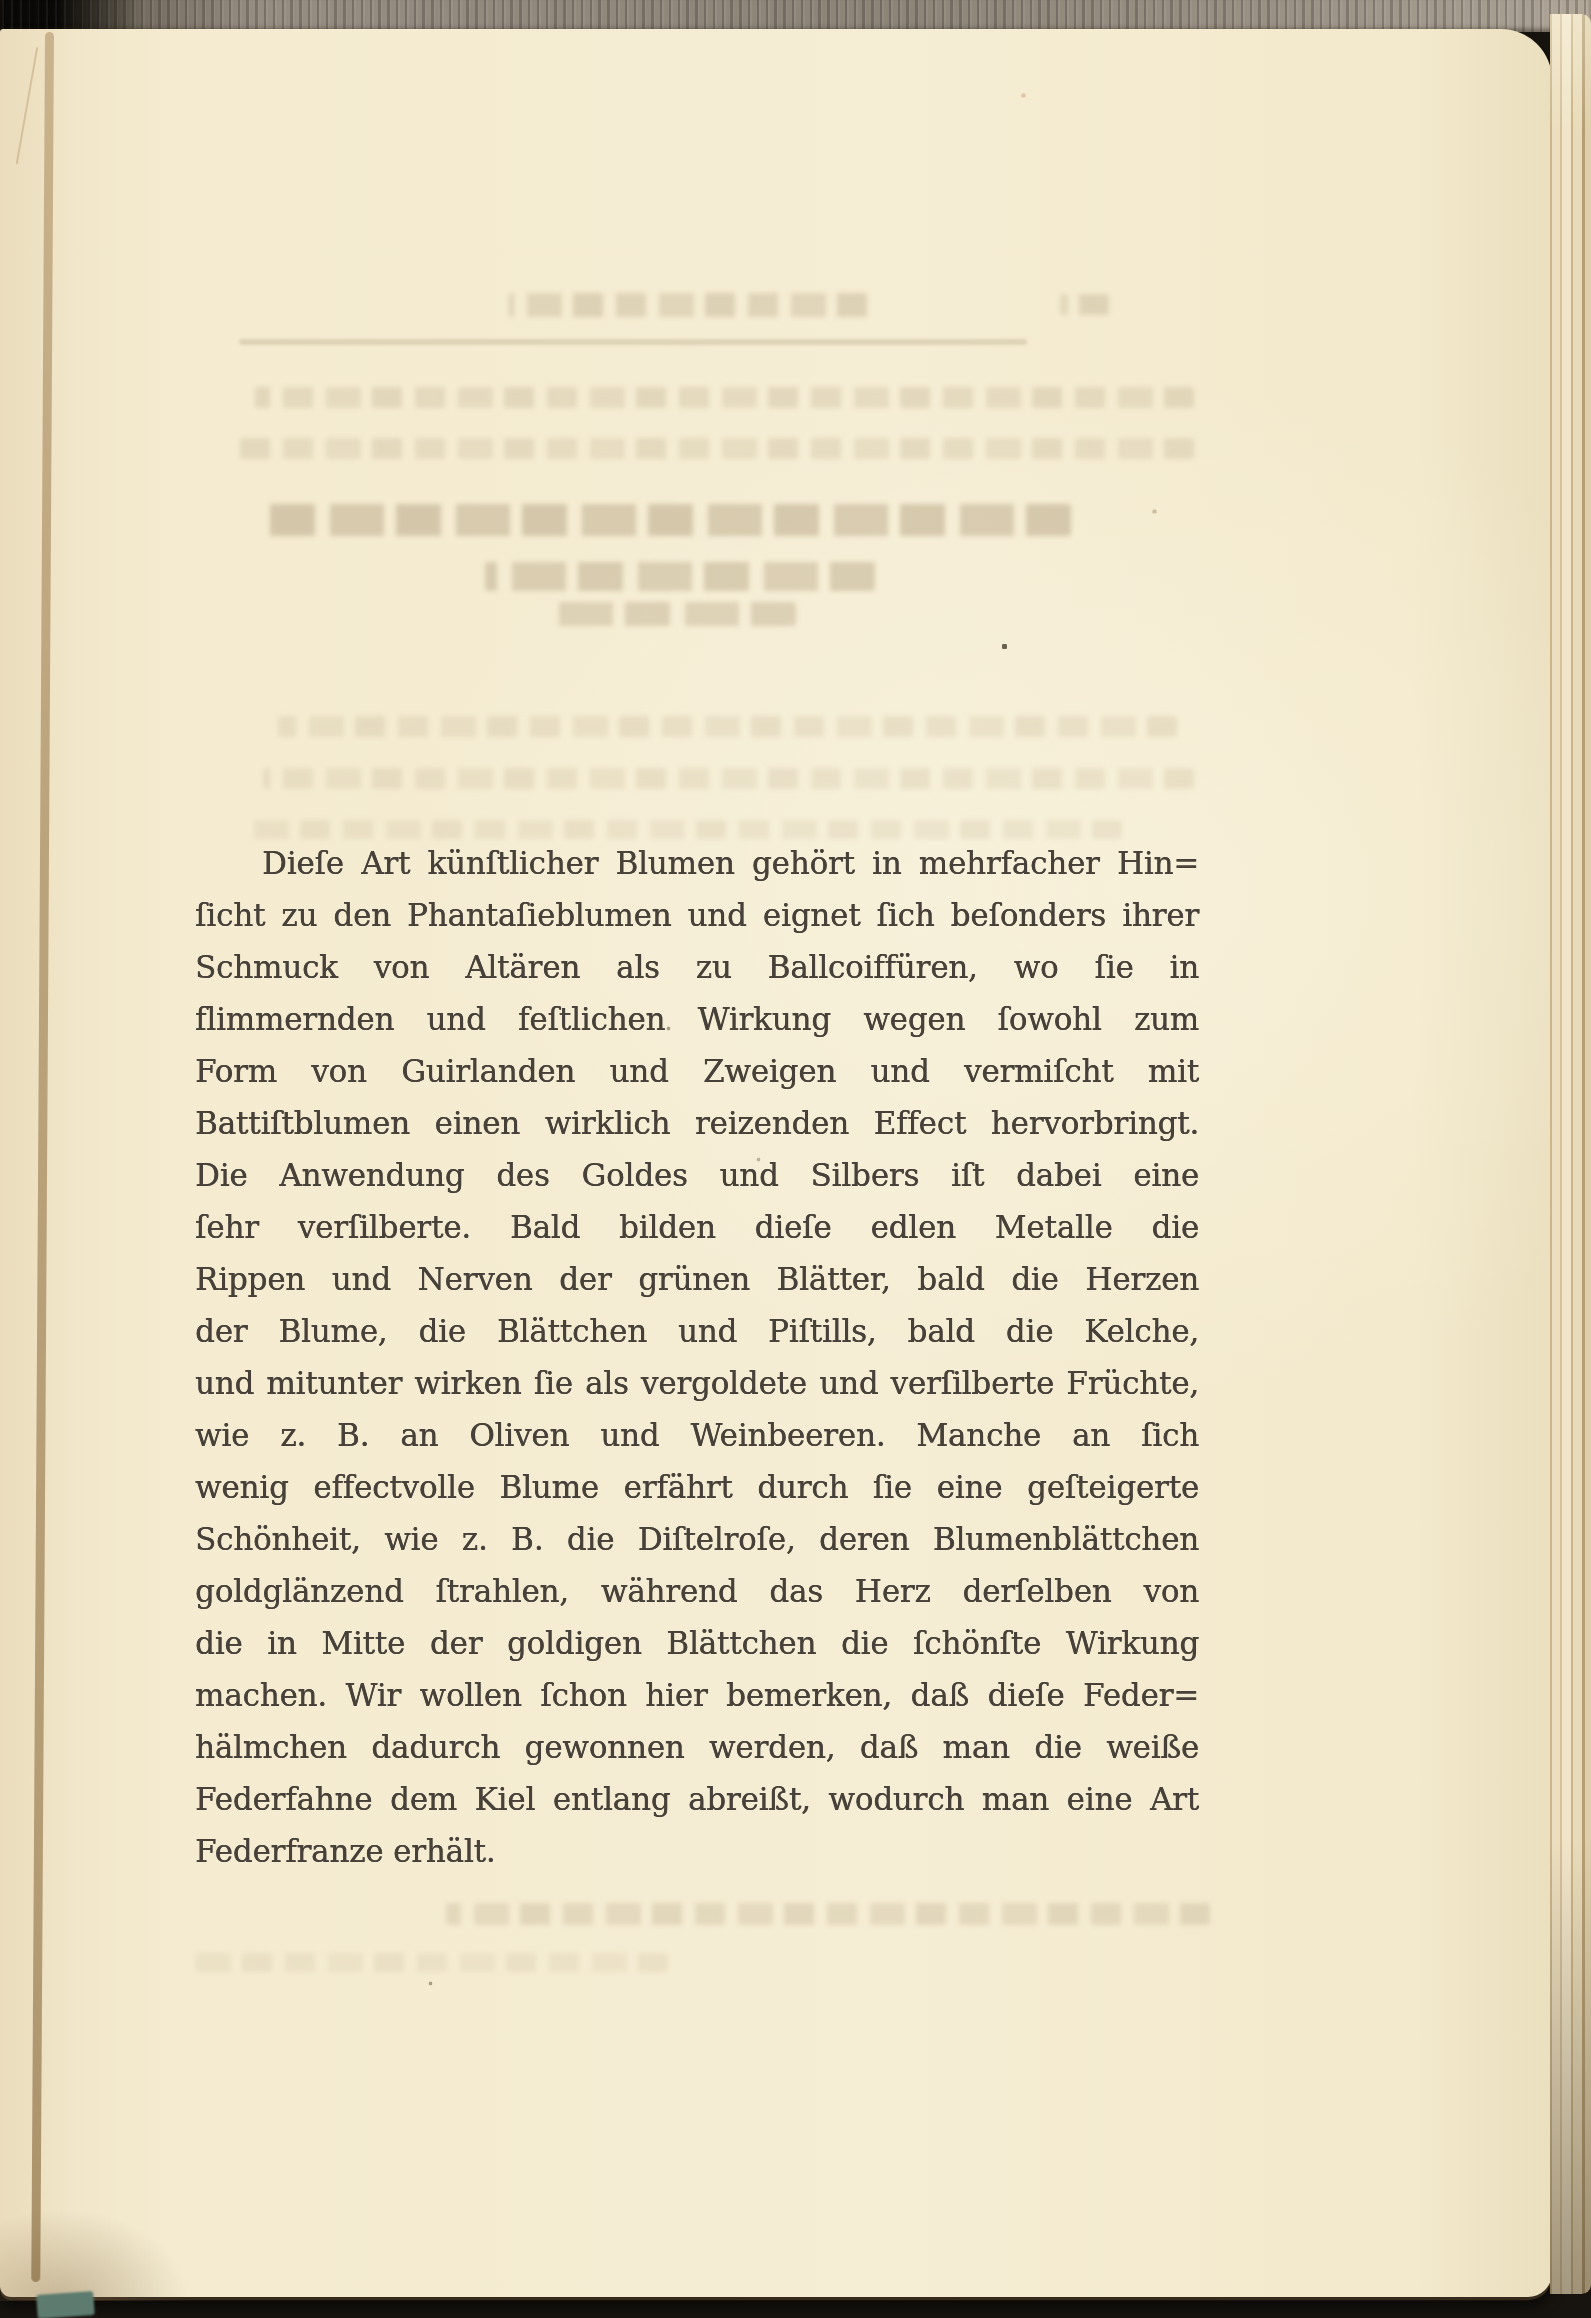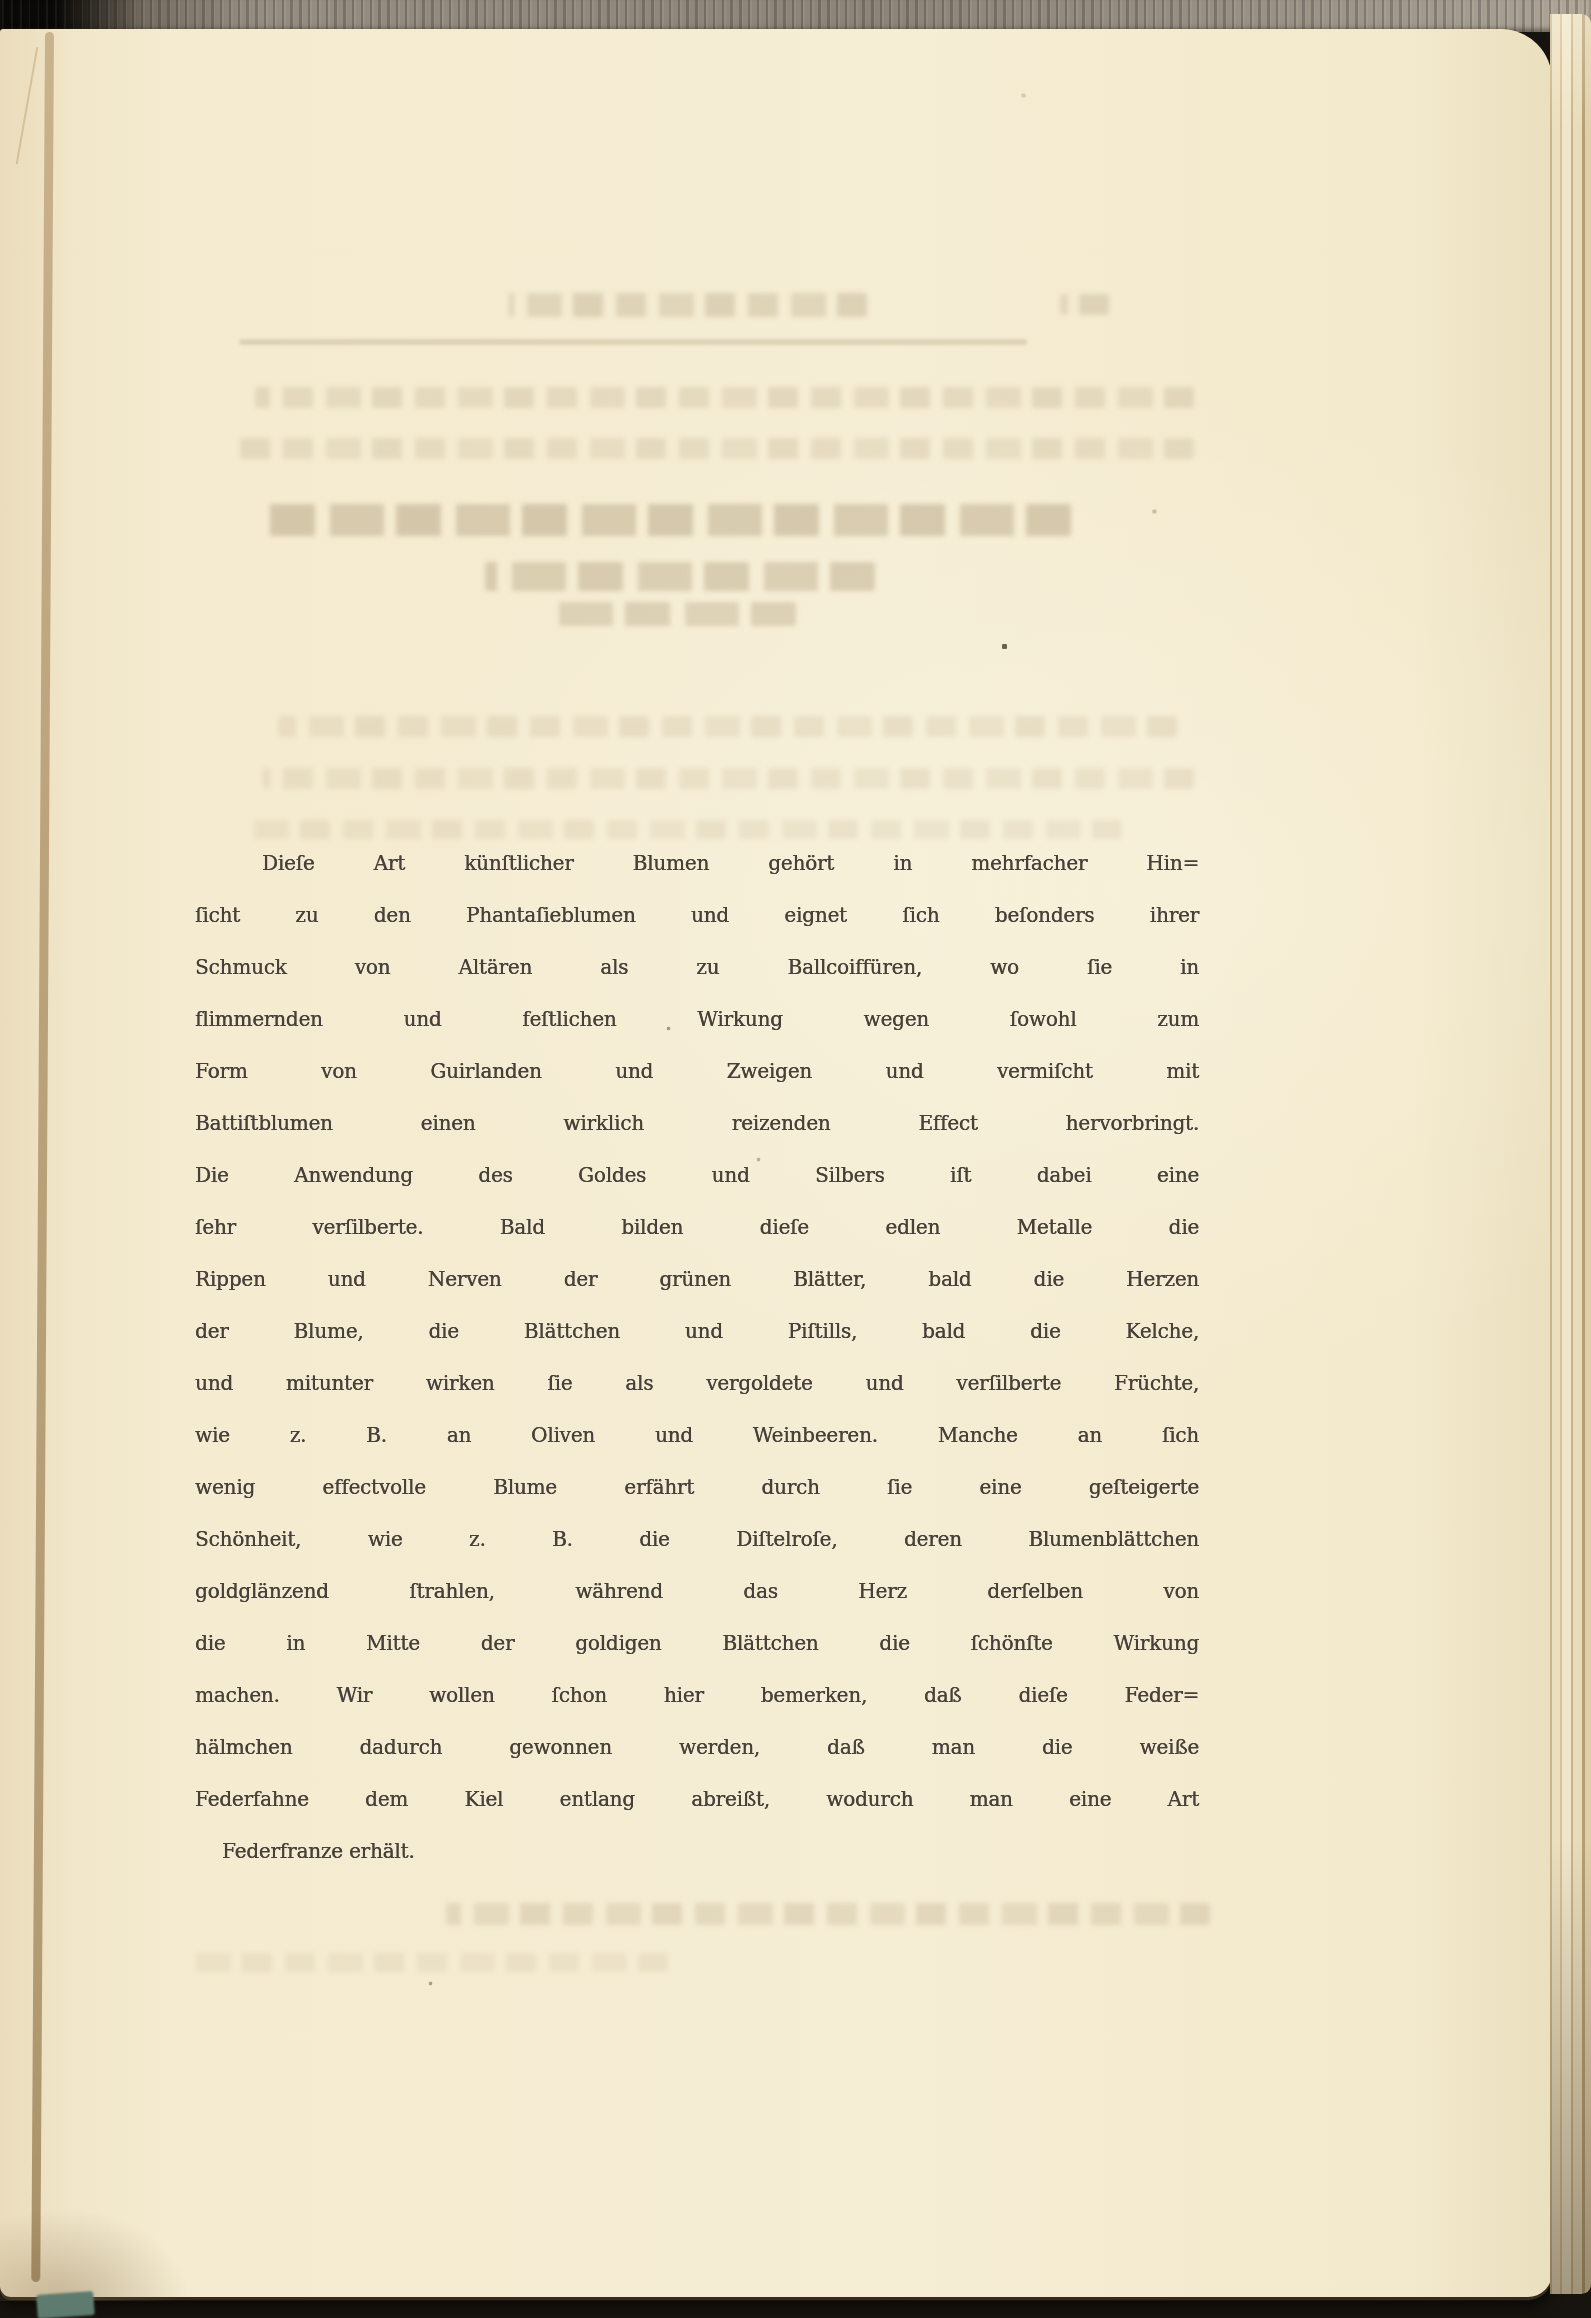--- a/index.html
+++ b/index.html
@@ -89,27 +89,27 @@
       430px 1983px 0 1.2px rgba(80,65,45,.45),
       758px 1159px 0 1.2px rgba(100,85,60,.4);
   }
 
   
   .textblock{
     position:absolute;left:195px;top:837px;width:1004px;
     color:var(--ink,#47413a);
   }
   .line{
-    height:52px;line-height:52px;font-size:20px;
+    height:52px;line-height:52px;font-size:31px;
     letter-spacing:-0.2px;white-space:normal;
     text-align:justify;text-align-last:justify;
     text-shadow:0.3px 0 0 currentColor;
   }
   .line.indent{text-indent:67px;}
-  .line.last{text-align-last:left;margin-left:27px;}
+  .line.last{text-align-last:left;}
 </style>
 </head>
 <body>
 
 <div class="stage">
 
   <div class="top-band"></div>
 
   <div class="page"></div>
 

